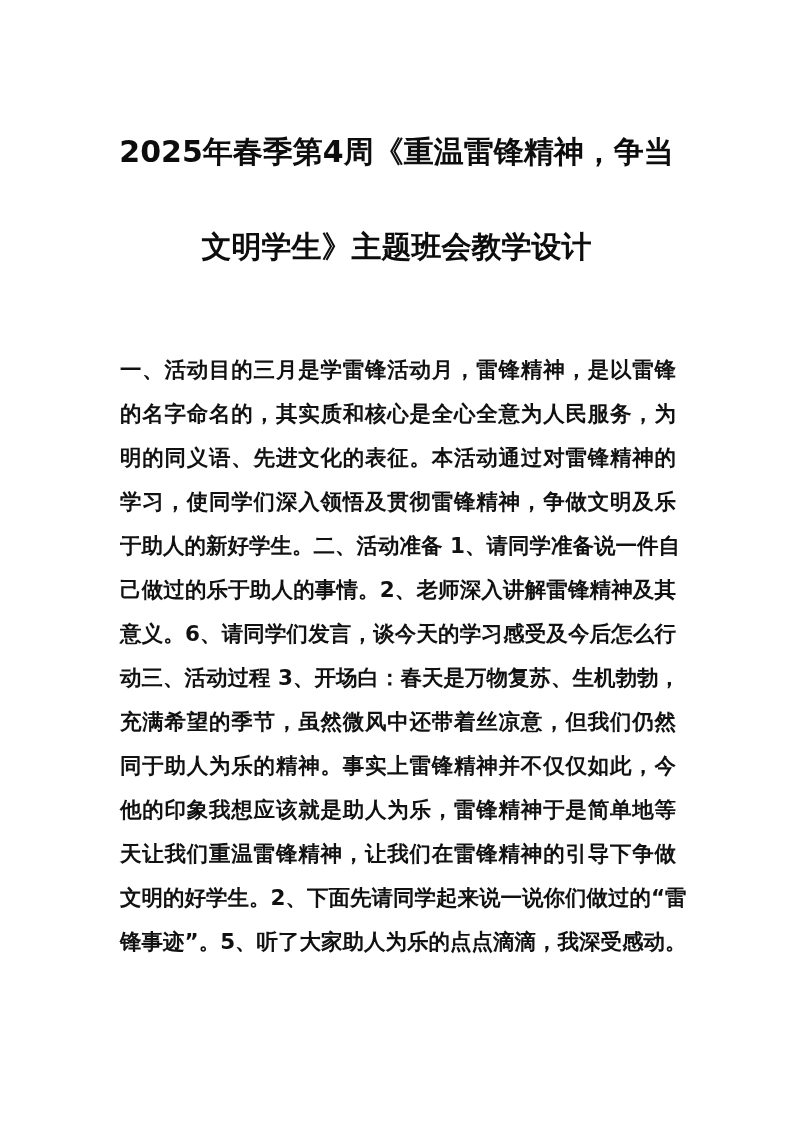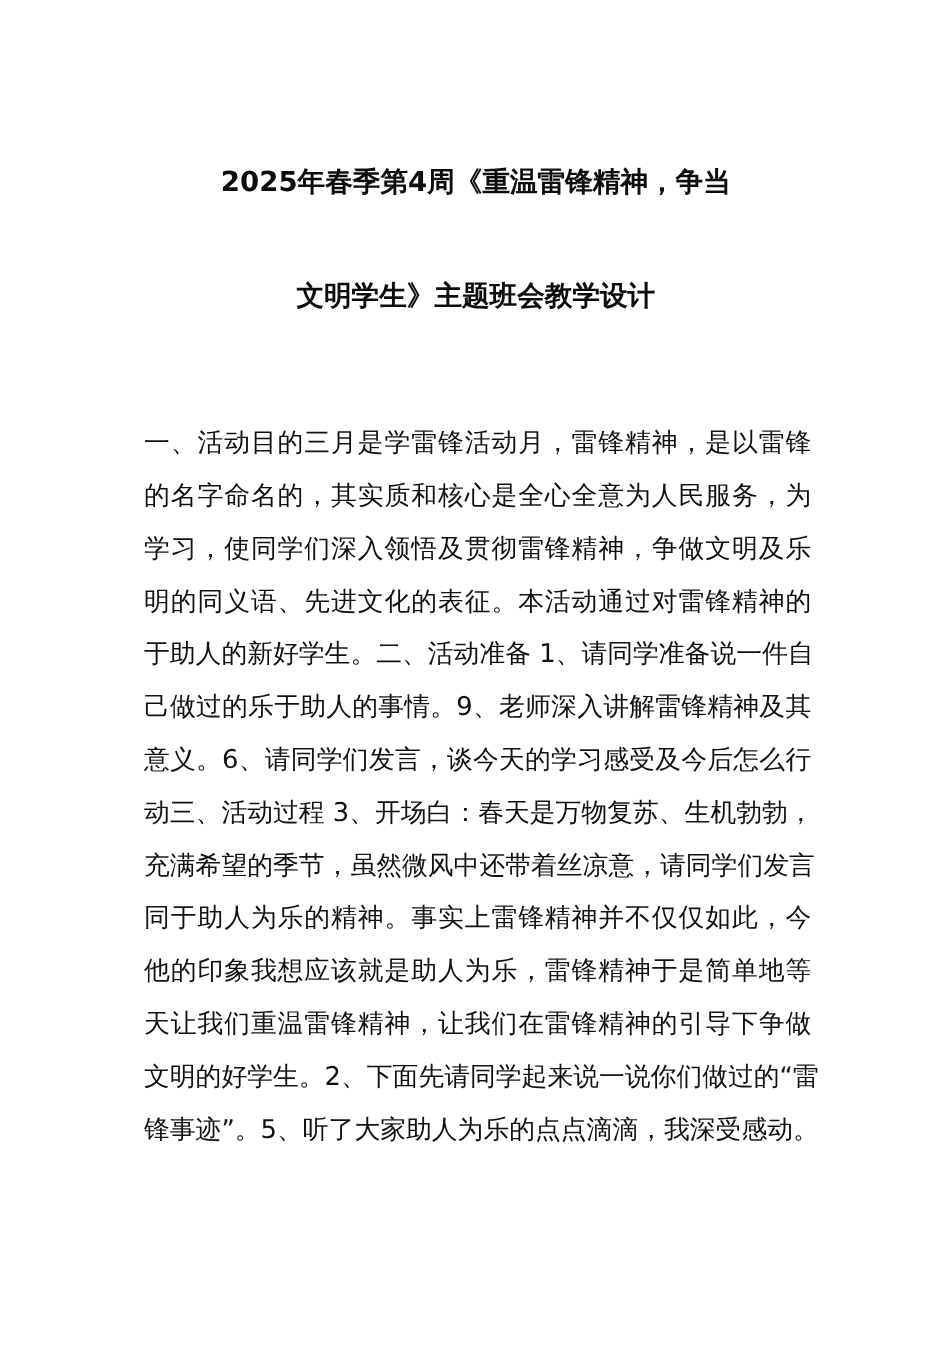--- a/index.html
+++ b/index.html
@@ -21,21 +21,21 @@
       width: 793px;
       height: 1122px;
       background: #ffffff;
     }
     .title {
       position: absolute;
       left: 0;
       width: 793px;
       text-align: center;
       font-weight: bold;
-      font-size: 23px;
+      font-size: 30px;
       line-height: 40px;
       color: #0d0d0d;
       letter-spacing: 0px;
       white-space: nowrap;
     }
     .title.line1 { top: 132px; }
     .title.line2 { top: 227px; }
     .body-text {
       position: absolute;
       left: 120px;
@@ -44,41 +44,42 @@
     }
     .body-line {
       display: block;
       height: 44px;
       line-height: 44px;
       font-size: 21.5px;
       white-space: nowrap;
       color: #111111;
       text-align: justify;
       text-align-last: justify;
+      font-weight: bold;
     }
     .body-line.last {
       text-align-last: left;
     }
   </style>
 </head>
 <body>
 
 <div class="page">
   <div class="title line1">2025年春季第4周《重温雷锋精神，争当</div>
   <div class="title line2">文明学生》主题班会教学设计</div>
 
   <div class="body-text">
     <span class="body-line">一、活动目的三月是学雷锋活动月，雷锋精神，是以雷锋</span>
     <span class="body-line">的名字命名的，其实质和核心是全心全意为人民服务，为</span>
+    <span class="body-line">明的同义语、先进文化的表征。本活动通过对雷锋精神的</span>
     <span class="body-line">学习，使同学们深入领悟及贯彻雷锋精神，争做文明及乐</span>
-    <span class="body-line">明的同义语、先进文化的表征。本活动通过对雷锋精神的</span>
     <span class="body-line">于助人的新好学生。二、活动准备 1、请同学准备说一件自</span>
-    <span class="body-line">己做过的乐于助人的事情。9、老师深入讲解雷锋精神及其</span>
+    <span class="body-line">己做过的乐于助人的事情。2、老师深入讲解雷锋精神及其</span>
     <span class="body-line">意义。6、请同学们发言，谈今天的学习感受及今后怎么行</span>
     <span class="body-line">动三、活动过程 3、开场白：春天是万物复苏、生机勃勃，</span>
-    <span class="body-line">充满希望的季节，虽然微风中还带着丝凉意，请同学们发言</span>
+    <span class="body-line">充满希望的季节，虽然微风中还带着丝凉意，但我们仍然</span>
     <span class="body-line">同于助人为乐的精神。事实上雷锋精神并不仅仅如此，今</span>
     <span class="body-line">他的印象我想应该就是助人为乐，雷锋精神于是简单地等</span>
     <span class="body-line">天让我们重温雷锋精神，让我们在雷锋精神的引导下争做</span>
     <span class="body-line">文明的好学生。2、下面先请同学起来说一说你们做过的“雷</span>
     <span class="body-line last">锋事迹”。5、听了大家助人为乐的点点滴滴，我深受感动。</span>
   </div>
 </div>
 
 </body></html>

